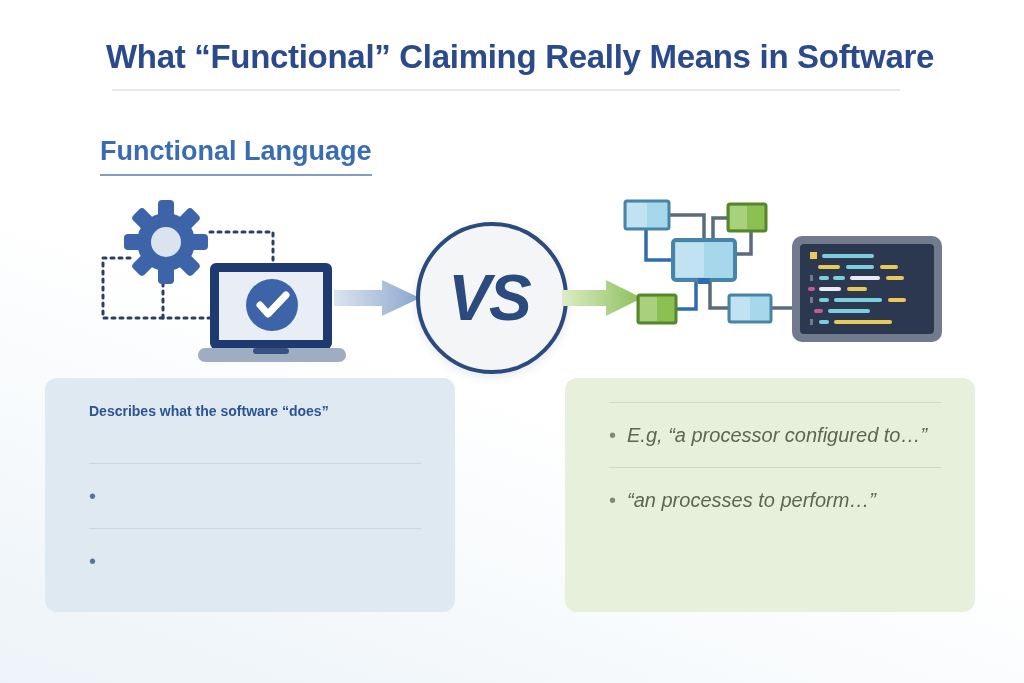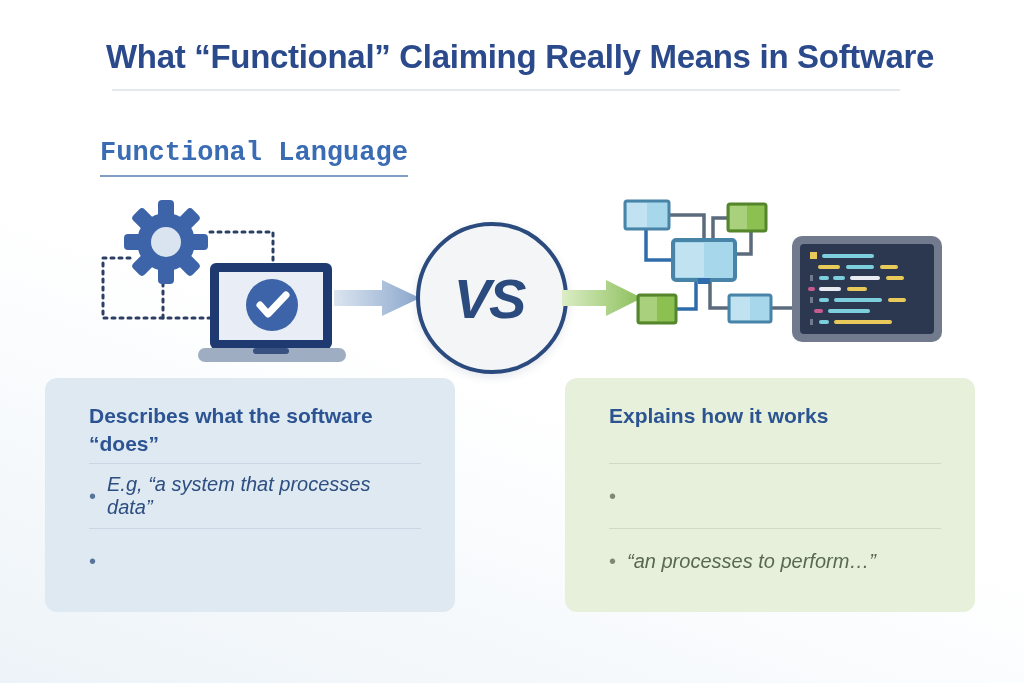--- a/index.html
+++ b/index.html
@@ -13,51 +13,51 @@
     text-align:center;font-size:33px;font-weight:700;letter-spacing:-.3px;
     color:var(--title-blue);
   }
   .title-rule{
     position:absolute;top:89px;left:112px;width:788px;height:0;
     border-top:2px solid var(--title-rule);opacity:.8;
   }
   .col-heading{position:absolute;top:136px;font-size:27px;font-weight:700;}
   .col-heading span{display:inline-block;padding-bottom:7px;}
   .col-heading.left{left:100px;color:var(--heading-blue);}
-  .col-heading.left span{border-bottom:2px solid var(--underline-blue);font-family:Liberation Mono, monospace;}
+  .col-heading.left span{border-bottom:2px solid var(--underline-blue);}
   .col-heading.right{left:635px;color:var(--heading-green);}
   .col-heading.right span{border-bottom:2px solid var(--underline-gray);}
 
   .illu{position:absolute;}
   .illu-left{left:85px;top:185px;}
   .illu-right{left:618px;top:188px;}
   .arrow{position:absolute;top:277px;}
   .arrow-left{left:334px;}
   .arrow-right{left:562px;}
 
   .vs-badge{
     position:absolute;left:416px;top:222px;width:152px;height:152px;
     border-radius:50%;background:var(--vs-bg);
     border:4px solid var(--vs-navy);box-sizing:border-box;
     display:flex;align-items:center;justify-content:center;
     box-shadow:0 3px 10px rgba(40,60,100,.12);
   }
   .vs-badge span{
-    font-size:56px;font-weight:700;font-style:italic;color:var(--vs-navy);
+    font-size:64px;font-weight:700;font-style:italic;color:var(--vs-navy);
     letter-spacing:-2px;transform:translateX(-3px);
   }
 
   .card{
     position:absolute;top:378px;width:410px;height:234px;border-radius:12px;
     box-sizing:border-box;padding:24px 34px 0 44px;
   }
   .card-left{left:45px;background:var(--card-blue);}
   .card-right{left:565px;background:var(--card-green);}
   .card-heading{
-    margin:0;min-height:61px;font-size:21px;font-weight:700;line-height:1.35;
+    margin:0;min-height:61px;font-size:14px;font-weight:700;line-height:1.35;
     color:var(--card-heading-blue);
   }
   .card-divider{border-top:1px solid;height:0;margin:0;}
   .card-left .card-divider{border-color:var(--divider-blue);}
   .card-right .card-divider{border-color:var(--divider-green);}
   .bullets{list-style:none;margin:0;padding:0;}
   .bullets li{
     display:flex;align-items:center;min-height:64px;
     font-size:20px;font-style:italic;font-weight:500;
   }
@@ -218,34 +218,33 @@
       </g>
     </g>
   </svg>
 
   <div class="card card-left">
     <p class="card-heading">Describes what the software “does”</p>
     <div class="card-divider"></div>
     <ul class="bullets">
       <li>
           <span class="bullet-dot">•</span>
-          <span>E.g, “a system that processes data”</span>
         </li>
       <li>
           <span class="bullet-dot">•</span>
         </li>
     </ul>
   </div>
 
   <div class="card card-right">
-    <p class="card-heading">Explains how it works</p>
     <div class="card-divider"></div>
     <ul class="bullets">
       <li>
           <span class="bullet-dot">•</span>
+          <span>E.g, “a processor configured to…”</span>
         </li>
       <li>
           <span class="bullet-dot">•</span>
           <span>“an processes to perform…”</span>
         </li>
     </ul>
   </div>
 
 </div>
 

